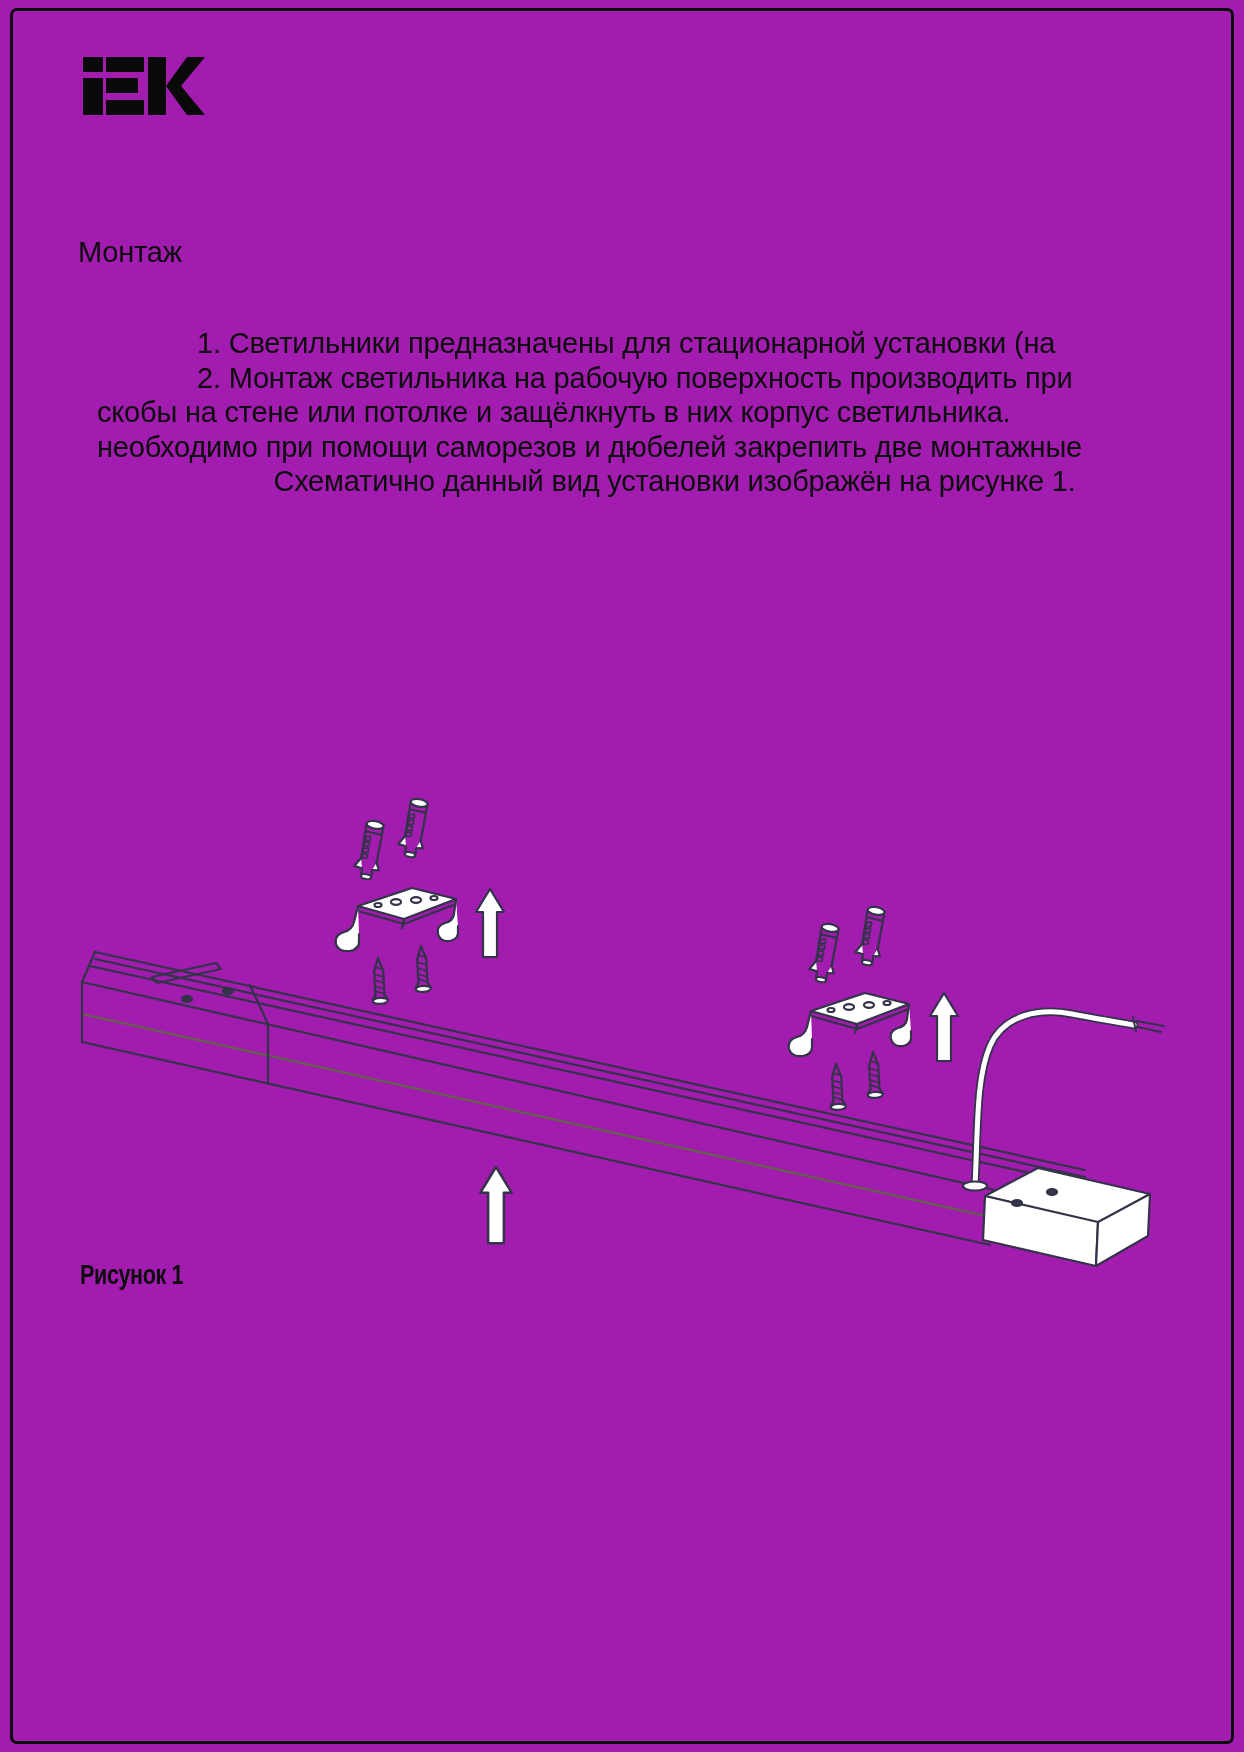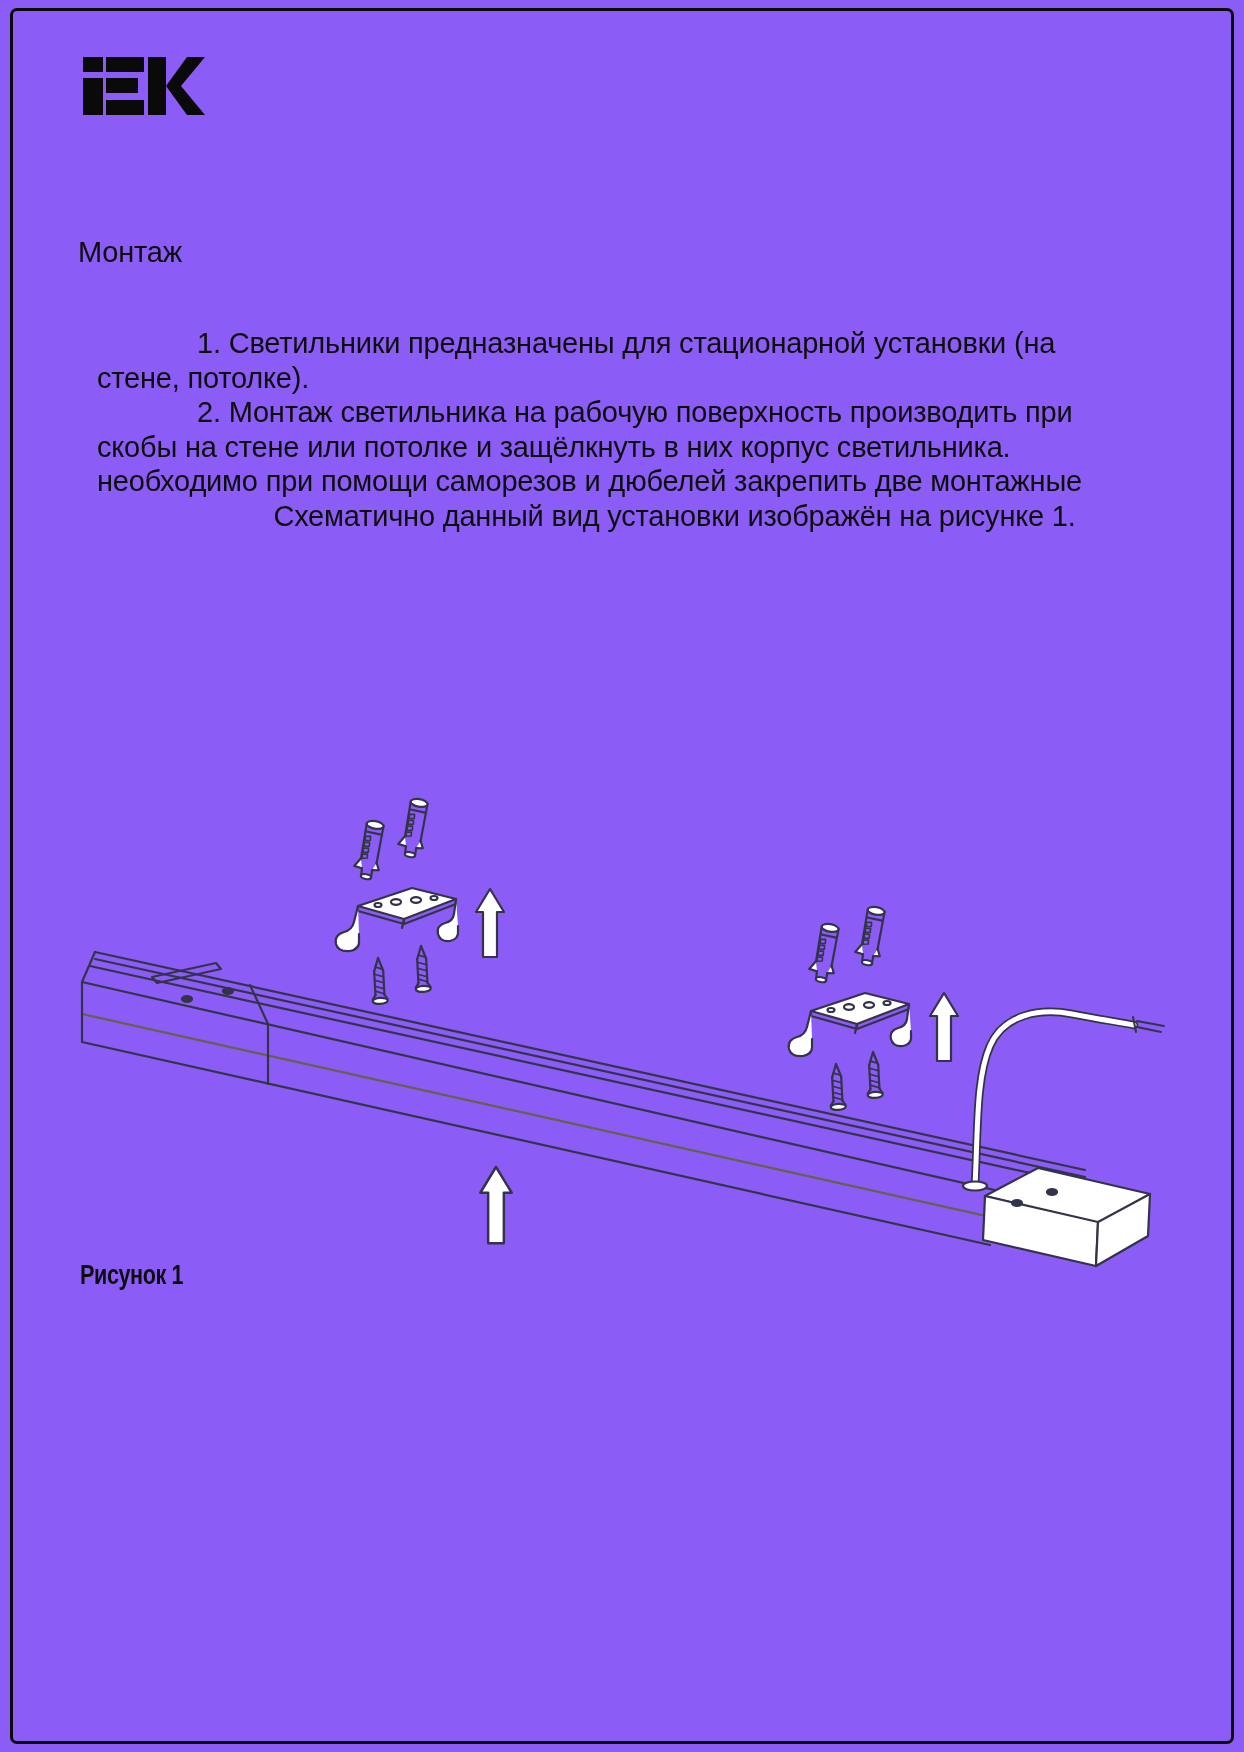--- a/index.html
+++ b/index.html
@@ -1,16 +1,16 @@
 <!DOCTYPE html>
 <html><head>
 <meta charset="utf-8">
 <style>
   html,body{margin:0;padding:0;background:#e8e8e8;}
-  .page{position:relative;width:1244px;height:1752px;background:#8b5cf6;overflow:hidden;
+  .page{position:relative;width:1244px;height:1752px;background:#a21caf;overflow:hidden;
         font-family:"Liberation Sans", sans-serif;color:#0d0d0d;}
   .page-border{position:absolute;left:10px;top:8px;right:10px;bottom:8px;
         border:3px solid #0a0a0a;border-radius:7px;pointer-events:none;}
   .logo{position:absolute;left:83px;top:57px;width:122px;height:58px;}
   .heading{position:absolute;left:78px;top:236px;font-size:29px;line-height:32px;letter-spacing:-0.2px;}
   .textblock{position:absolute;left:75px;top:326px;width:1110px;margin-left:22px;}
   .bodyline{font-size:29px;line-height:34.6px;white-space:nowrap;letter-spacing:-0.2px;}
   .indent-1{padding-left:100px;}
   .indent-2{padding-left:45px;text-align:center;}
   .figure-svg{position:absolute;left:0;top:0;width:1244px;height:1752px;}
@@ -34,21 +34,20 @@
       <rect x="65" y="0" width="18" height="58"></rect>
       <polygon points="83,29 104,0 122,0 98,29"></polygon>
       <polygon points="83,29 98,29 122,58 104,58"></polygon>
     </g>
   </svg>
 
   <div class="heading">Монтаж</div>
 
   <div class="textblock">
     <div class="bodyline indent-1">1. Светильники предназначены для стационарной установки (на</div>
-    <div class="bodyline">стене, потолке).</div>
     <div class="bodyline indent-1">2. Монтаж светильника на рабочую поверхность производить при</div>
     <div class="bodyline">скобы на стене или потолке и защёлкнуть в них корпус светильника.</div>
     <div class="bodyline">необходимо при помощи саморезов и дюбелей закрепить две монтажные</div>
     <div class="bodyline indent-2">Схематично данный вид установки изображён на рисунке 1.</div>
   </div>
 
   <svg class="figure-svg" viewBox="0 0 1244 1752">
     <defs>
       <g id="bracket">
         <path d="M30,20 L84,2 L128,13 L76,33 Z" fill="#fff"></path>

